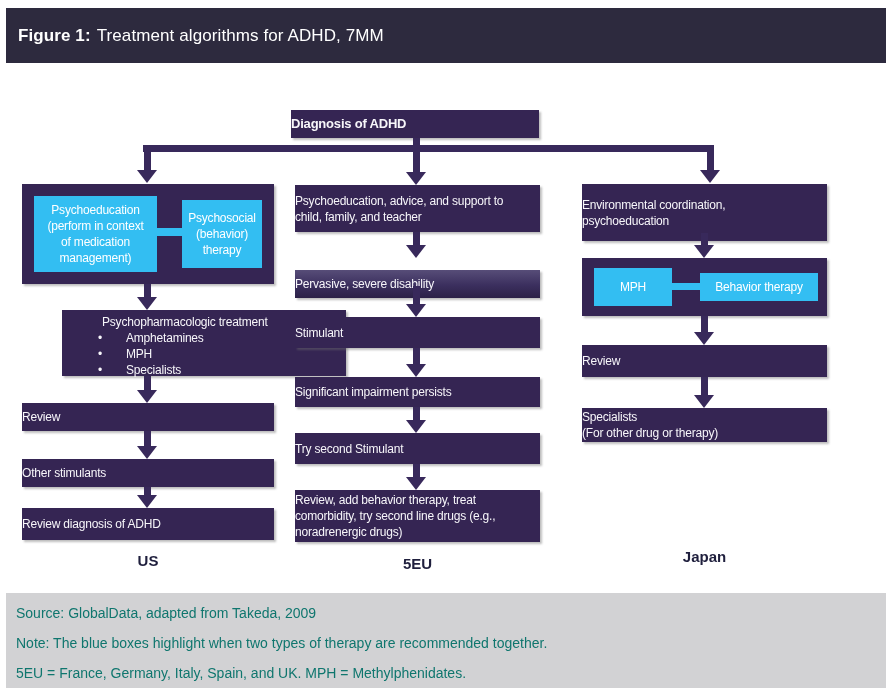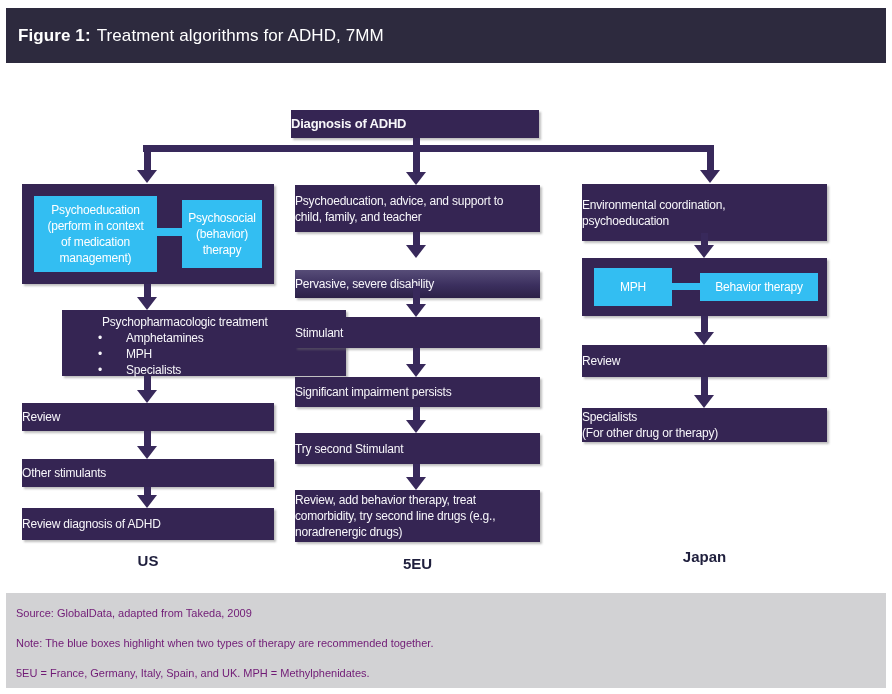--- a/index.html
+++ b/index.html
@@ -38,21 +38,21 @@
   .pharm{align-items:stretch;justify-content:flex-start;text-align:left;padding-top:4px;}
   .pharm-title{margin-left:40px;}
   .bullet-row{display:flex;margin-left:34px;}
   .bullet-dot{width:28px;text-align:left;padding-left:2px;}
 
   .region-label{position:absolute;font-size:15px;font-weight:700;
                 color:var(--label-text,#1f1f3d);text-align:center;}
 
   
   .footer{position:absolute;left:6px;top:593px;width:880px;height:95px;
-          background:var(--footer-bg,#d2d2d4);color:#701a75;font-size:11px;
+          background:var(--footer-bg,#d2d2d4);color:#0f766e;font-size:14px;
           box-sizing:border-box;padding:9px 0 16px 10px;}
   .footer div{height:30px;line-height:22px;}
 </style>
 </head>
 <body>
 
 <div class="stage">
 
   <div class="title-bar">
     <b>Figure 1:</b>

